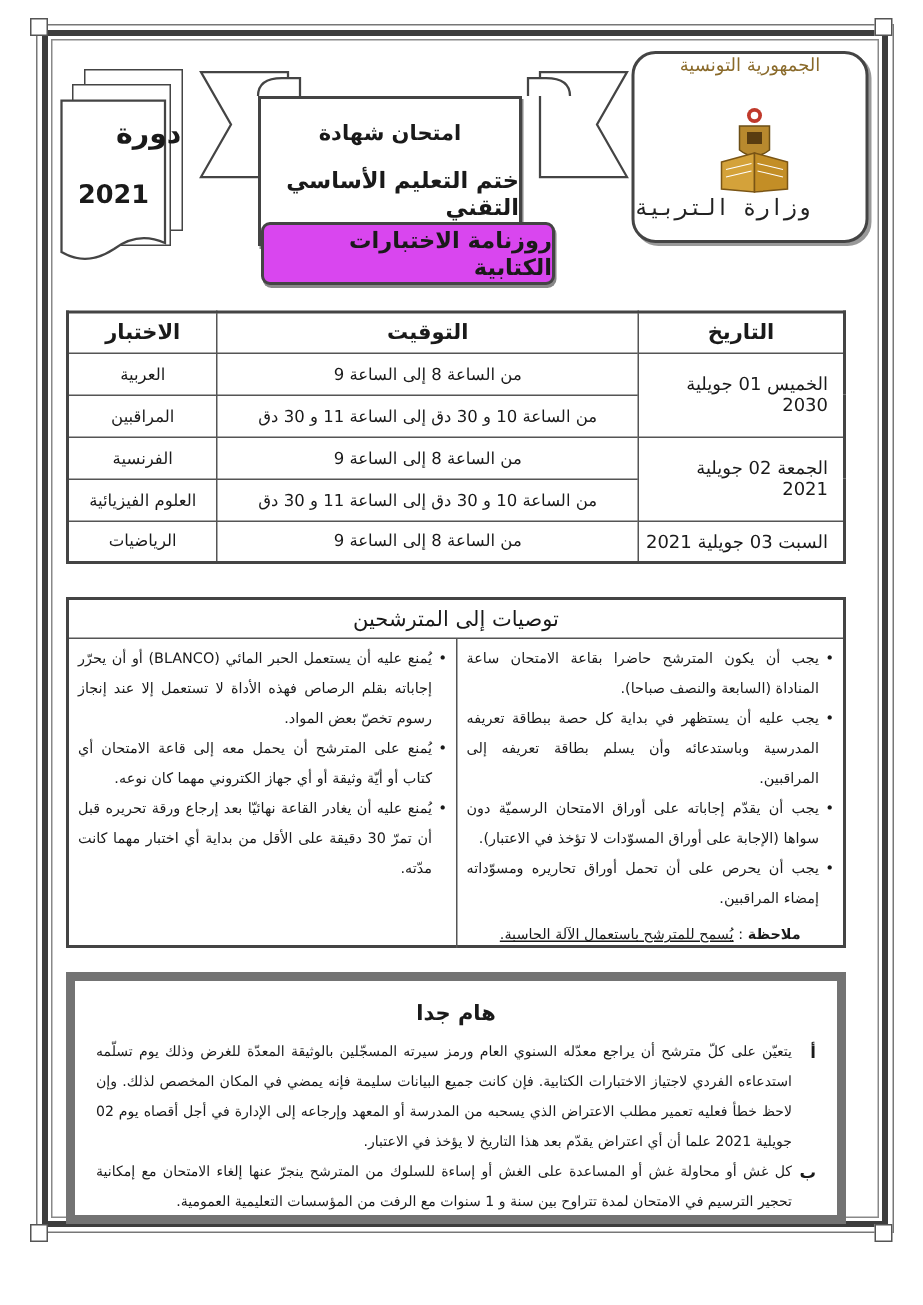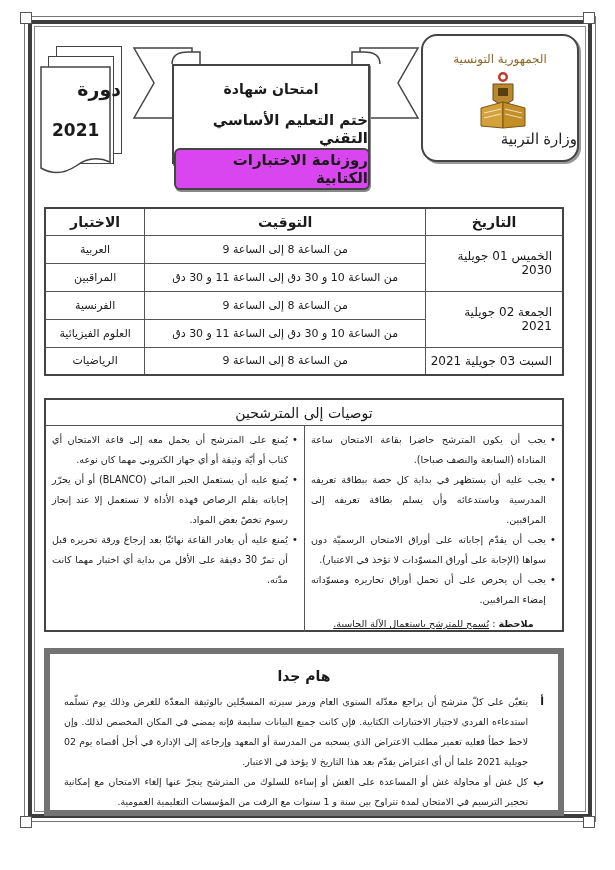--- a/index.html
+++ b/index.html
@@ -5,31 +5,31 @@
   * { box-sizing: border-box; margin: 0; padding: 0; }
   html, body { width: 615px; height: 870px; background: #ffffff; overflow: hidden; }
   body { font-family: "DejaVu Sans", sans-serif; color: #1a1a1a; position: relative; }
   .frame-outer { position: absolute; left: 24px; top: 16px; width: 572px; height: 806px; border: 1px solid #777; }
   .frame-mid { position: absolute; left: 28px; top: 20px; width: 564px; height: 798px; border: 4px solid #3d3d3d; }
   .frame-inner { position: absolute; left: 34px; top: 26px; width: 552px; height: 786px; border: 1px solid #888; }
   .corner { position: absolute; width: 12px; height: 12px; border: 1px solid #555; background: #fff; }
 
   
   .logo-box { position: absolute; left: 421px; top: 34px; width: 158px; height: 128px; border: 2px solid #444; border-radius: 16px; background: #fff; box-shadow: 2px 2px 0 #999; }
-  .logo-top { position: absolute; top: 16px; width: 100%; text-align: center; font-family: "DejaVu Serif", serif; font-size: 12px; color: #8a6a2a; }
+  .logo-top { position: absolute; top: 0; width: 100%; text-align: center; font-family: "DejaVu Serif", serif; font-size: 12px; color: #8a6a2a; }
   .logo-emblem { position: absolute; left: 56px; top: 32px; width: 48px; height: 64px; }
-  .logo-bottom { position: absolute; bottom: 12px; width: 100%; text-align: right; font-family: Liberation Sans, sans-serif; font-size: 15px; color: #222; }
+  .logo-bottom { position: absolute; bottom: 12px; width: 100%; text-align: left; font-family: Liberation Mono, monospace; font-size: 15px; color: #222; }
 
   .pages { position: absolute; left: 40px; top: 46px; width: 95px; height: 130px; }
   .page { position: absolute; border: 1.5px solid #444; background: #fff; }
   .page-text1 { position: absolute; right: 14px; top: 32px; font-weight: bold; font-size: 19px; }
   .page-text2 { position: absolute; left: 12px; top: 74px; font-weight: bold; font-size: 17px; }
 
   .ribbon-wrap { position: absolute; left: 128px; top: 44px; width: 296px; height: 120px; }
-  .ribbon-main { position: absolute; left: 44px; top: 20px; width: 198px; height: 100px; border: 2px solid #444; background: #fff; box-shadow: 1px 2px 0 #888; display: flex; flex-direction: column; justify-content: center; align-items: center; gap: 14px; direction: rtl; text-align: right; }
+  .ribbon-main { position: absolute; left: 44px; top: 20px; width: 176px; height: 100px; border: 2px solid #444; background: #fff; box-shadow: 1px 2px 0 #888; display: flex; flex-direction: column; justify-content: center; align-items: center; gap: 14px; direction: rtl; text-align: right; }
   .ribbon-line1 { font-weight: bold; font-size: 14px; }
   .ribbon-line2 { font-weight: bold; font-size: 15px; }
 
   .subtitle-box { position: absolute; left: 174px; top: 148px; width: 196px; height: 42px; border: 2px solid #444; border-radius: 6px; background: #d946ef; box-shadow: 1px 2px 0 #888; display: flex; align-items: center; justify-content: center; direction: rtl; font-weight: bold; font-size: 15px; }
 
   
   table.sched { position: absolute; left: 44px; top: 207px; width: 520px; border-collapse: collapse; direction: rtl; font-size: 11px; }
   table.sched th, table.sched td { border: 1px solid #555; text-align: center; padding: 0 4px; }
   table.sched th { height: 27px; font-weight: bold; font-size: 14px; }
   table.sched td { height: 28px; }
@@ -159,22 +159,22 @@
         <li>يجب أن يحرص على أن تحمل أوراق تحاريره ومسوّداته إمضاء المراقبين.</li>
       </ul>
       <div class="note">
         <span class="note-label">ملاحظة</span>
         <span>: </span>
         <span class="note-text">يُسمح للمترشح باستعمال الآلة الحاسبة.</span>
       </div>
     </div>
     <div class="rec-col left">
       <ul>
+        <li>يُمنع عليه أن يستعمل الحبر المائي (BLANCO) أو أن يحرّر إجاباته بقلم الرصاص فهذه الأداة لا تستعمل إلا عند إنجاز رسوم تخصّ بعض المواد.</li>
         <li>يُمنع على المترشح أن يحمل معه إلى قاعة الامتحان أي كتاب أو أيّة وثيقة أو أي جهاز الكتروني مهما كان نوعه.</li>
-        <li>يُمنع عليه أن يستعمل الحبر المائي (BLANCO) أو أن يحرّر إجاباته بقلم الرصاص فهذه الأداة لا تستعمل إلا عند إنجاز رسوم تخصّ بعض المواد.</li>
         <li>يُمنع عليه أن يغادر القاعة نهائيّا بعد إرجاع ورقة تحريره قبل أن تمرّ 30 دقيقة على الأقل من بداية أي اختبار مهما كانت مدّته.</li>
       </ul>
     </div>
   </div>
 </div>
 
 <div class="imp-box">
   <div class="imp-title">هام جدا</div>
   <div class="imp-item">
     <span class="imp-marker">أ</span>

